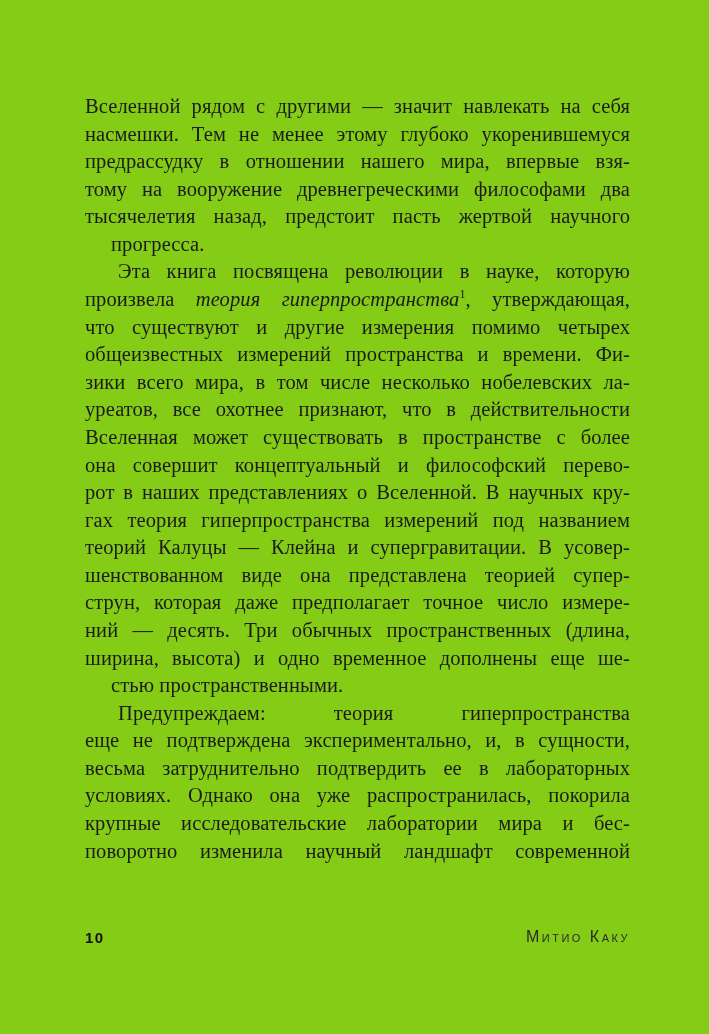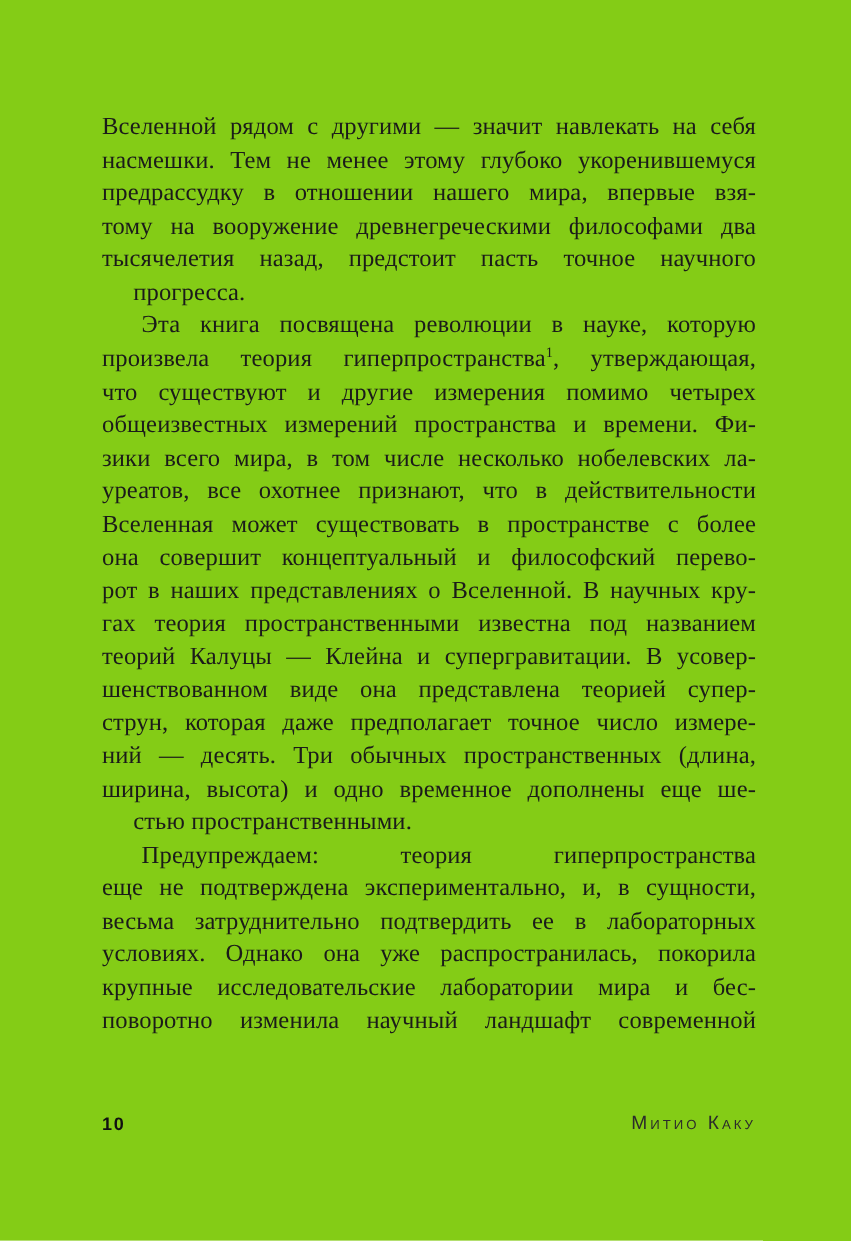--- a/index.html
+++ b/index.html
@@ -30,21 +30,21 @@
     text-align-last: justify;
     letter-spacing: 0.1px;
   }
   .line.last {
     text-align-last: left;
     margin-left: 26px;
   }
   .line.indent {
     padding-left: 33px;
   }
-  .it { }
+  .it { font-style: italic; }
   .sup {
     font-size: 12px;
     vertical-align: super;
     line-height: 0;
   }
   .footer {
     position: absolute;
     left: 85px;
     width: 545px;
     top: 928px;
@@ -71,34 +71,34 @@
 <body>
 
 <div class="page">
 
   <main class="text-block">
       <div class="para">
         <div class="line">Вселенной рядом с другими — значит навлекать на себя</div>
         <div class="line">насмешки. Тем не менее этому глубоко укоренившемуся</div>
         <div class="line">предрассудку в отношении нашего мира, впервые взя-</div>
         <div class="line">тому на вооружение древнегреческими философами два</div>
-        <div class="line">тысячелетия назад, предстоит пасть точное научного</div>
+        <div class="line">тысячелетия назад, предстоит пасть жертвой научного</div>
         <div class="line last">прогресса.</div>
       </div>
       <div class="para">
         <div class="line indent">Эта книга посвящена революции в науке, которую</div>
         <div class="line"><span>произвела </span><span class="it">теория гиперпространства</span><span class="sup">1</span><span>, утверждающая,</span></div>
         <div class="line">что существуют и другие измерения помимо четырех</div>
         <div class="line">общеизвестных измерений пространства и времени. Фи-</div>
         <div class="line">зики всего мира, в том числе несколько нобелевских ла-</div>
         <div class="line">уреатов, все охотнее признают, что в действительности</div>
         <div class="line">Вселенная может существовать в пространстве с более</div>
         <div class="line">она совершит концептуальный и философский перево-</div>
         <div class="line">рот в наших представлениях о Вселенной. В научных кру-</div>
-        <div class="line">гах теория пространственными известна под названием</div>
+        <div class="line">гах теория гиперпространства измерений под названием</div>
         <div class="line">теорий Калуцы — Клейна и супергравитации. В усовер-</div>
         <div class="line">шенствованном виде она представлена теорией супер-</div>
         <div class="line">струн, которая даже предполагает точное число измере-</div>
         <div class="line">ний — десять. Три обычных пространственных (длина,</div>
         <div class="line">ширина, высота) и одно временное дополнены еще ше-</div>
         <div class="line last">стью пространственными.</div>
       </div>
       <div class="para">
         <div class="line indent">Предупреждаем: теория гиперпространства</div>
         <div class="line">еще не подтверждена экспериментально, и, в сущности,</div>

